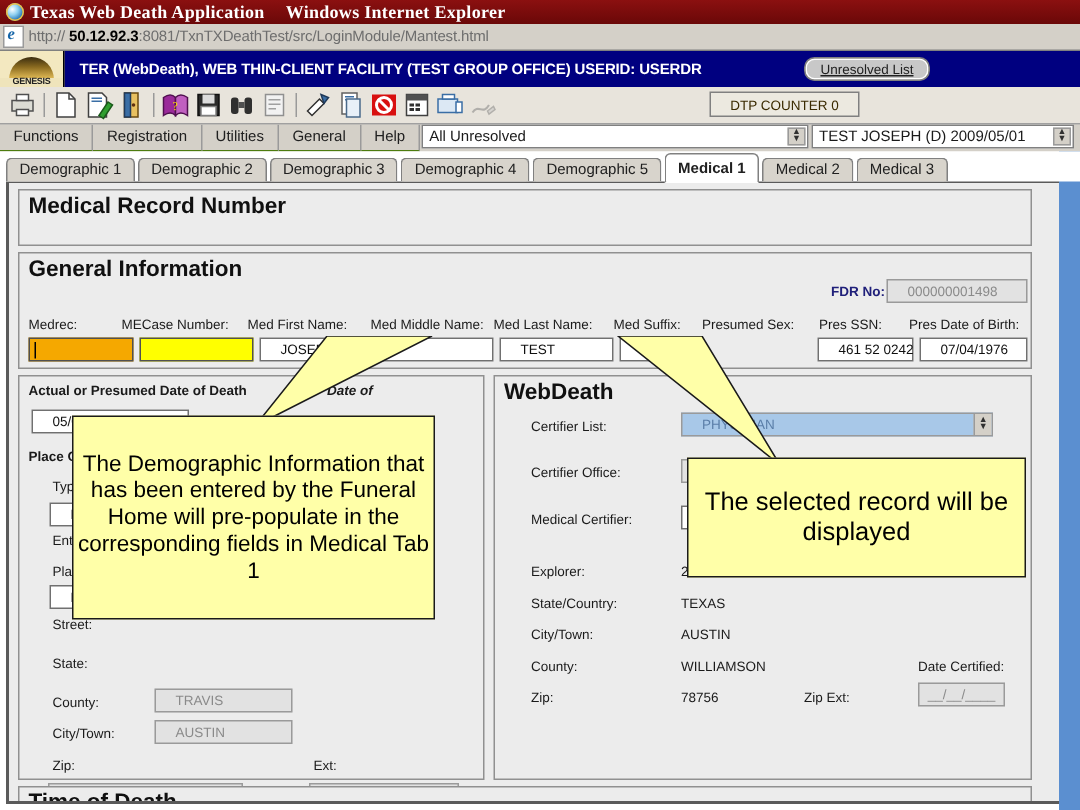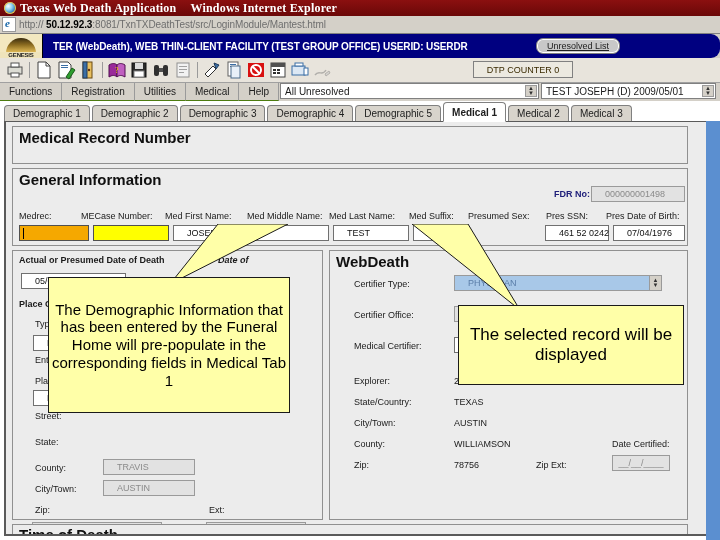--- a/index.html
+++ b/index.html
@@ -45,21 +45,20 @@
   }
   .addr-url{
     font-size:10px;color:#6e6e6e;white-space:nowrap;letter-spacing:-.1px;
   }
   .addr-url b{color:#000000;font-weight:bold;}
 
   
   .banner{
     height:24px;background:#000080;display:flex;align-items:center;
     position:relative;
-    border-radius:9px;
   }
   .genesis{
     width:42px;height:24px;flex:none;position:relative;overflow:hidden;
     background:#f3e8c0;border-right:1px solid #000;
   }
   .genesis .sun{
     position:absolute;left:6px;top:4px;width:30px;height:15px;
     border-radius:15px 15px 0 0;
     background:linear-gradient(to bottom,#3b2d10,#8b6b20 45%,#e8c15a);
   }
@@ -323,21 +322,21 @@
           <path d="M13 14l4-3 1 2-4 3z" fill="#c0c0c0" stroke="#707070"></path>
         </svg>
     </div>
     <div class="dtp-counter">DTP COUNTER 0</div>
   </div>
 
   <div class="menubar">
     <div class="menu-item">Functions</div>
     <div class="menu-item">Registration</div>
     <div class="menu-item">Utilities</div>
-    <div class="menu-item">Medical</div>
+    <div class="menu-item">General</div>
     <div class="menu-item">Help</div>
     <div class="combo" id="mb-combo1">
       <span>All Unresolved</span>
       <span class="spin">▲<br>▼</span>
     </div>
     <div class="combo" id="mb-combo2">
       <span>TEST JOSEPH (D) 2009/05/01</span>
       <span class="spin">▲<br>▼</span>
     </div>
   </div>
@@ -412,21 +411,21 @@
         <div class="fld ro" style="left:90px;top:229px;width:92px;">AUSTIN</div>
         <div class="lbl" style="left:22px;top:254px;">Zip:</div>
         <div class="lbl" style="left:196px;top:254px;">Ext:</div>
       </div>
       <div class="fld ro" style="left:26px;top:400px;width:130px;">78701</div>
       <div class="fld ro" style="left:200px;top:400px;width:100px;"></div>
 
       <div class="group" style="left:323px;top:128px;width:359px;height:270px;">
         <div class="gtitle">WebDeath</div>
 
-        <div class="lbl" style="left:24px;top:28px;">Certifier Type:</div>
+        <div class="lbl" style="left:24px;top:28px;">Certifier List:</div>
         <div class="fld sel" style="left:124px;top:24px;width:208px;">PHYSICIAN<span class="spin">▲<br>▼</span></div>
 
         <div class="lbl" style="left:24px;top:59px;">Certifier Office:</div>
         <div class="fld ro" style="left:124px;top:55px;width:196px;">TEST GROUP OFFICE</div>
 
         <div class="lbl" style="left:24px;top:90px;">Medical Certifier:</div>
         <div class="fld" style="left:124px;top:86px;width:96px;">VT</div>
 
         <div class="lbl" style="left:24px;top:125px;">Explorer:</div>
         <div class="fld plain" style="left:124px;top:122px;width:110px;">2 ADDR</div>

